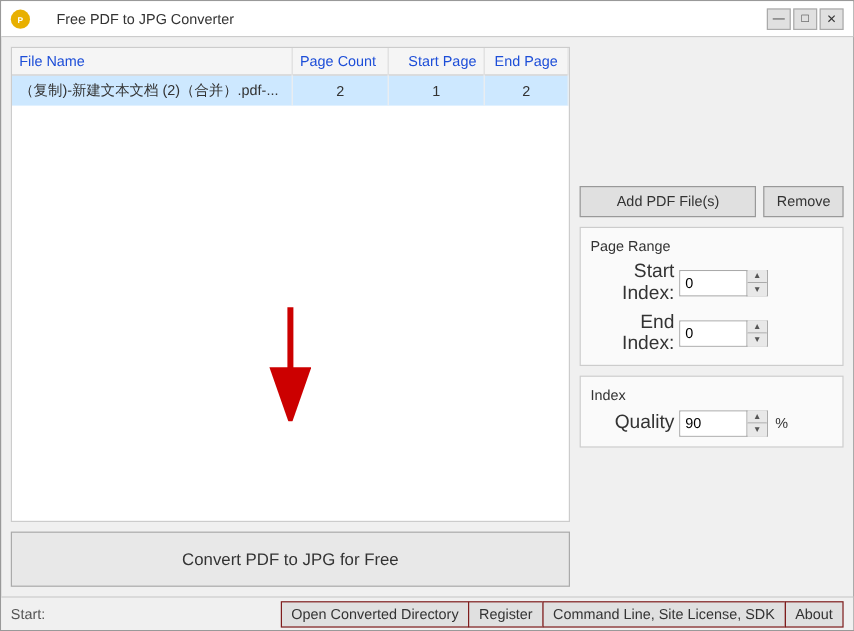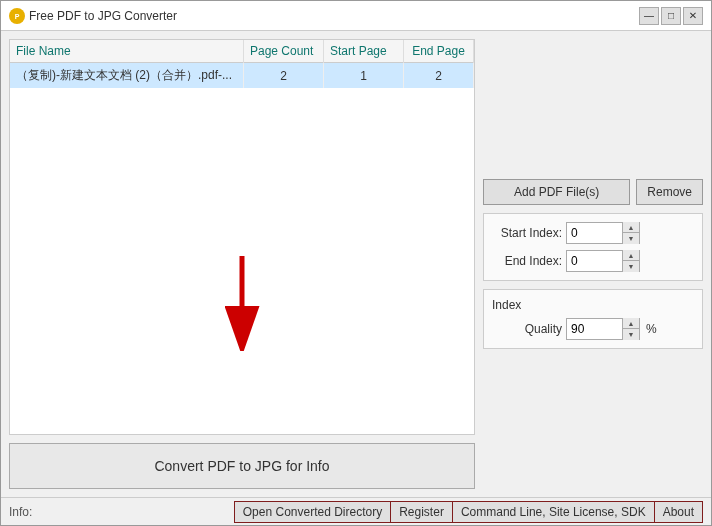--- a/index.html
+++ b/index.html
@@ -25,21 +25,21 @@
       padding: 6px 8px;
       display: flex;
       align-items: center;
       justify-content: space-between;
       height: 30px;
       flex-shrink: 0;
     }
     .title-bar-left {
       display: flex;
       align-items: center;
-      gap: 4px;
+      gap: 22px;
     }
     .title-bar-icon {
       width: 16px;
       height: 16px;
       background: #e8b000;
       border-radius: 50%;
       display: flex;
       align-items: center;
       justify-content: center;
       font-size: 9px;
@@ -93,21 +93,21 @@
     .file-table thead tr {
       background: #f5f5f5;
       border-bottom: 1px solid #ccc;
     }
     .file-table th {
       padding: 4px 6px;
       text-align: left;
       font-weight: normal;
       font-size: 12px;
       border-right: 1px solid #ddd;
-      color: #0f766e;
+      color: #1d4ed8;
     }
     .file-table td {
       padding: 4px 6px;
       font-size: 12px;
       border-right: 1px solid #eee;
       color: #333;
     }
     .file-table tr.selected td {
       background: #cde8ff;
     }
@@ -154,21 +154,21 @@
       font-weight: normal;
     }
     .form-row {
       display: flex;
       align-items: center;
       margin-bottom: 6px;
       gap: 4px;
     }
     .form-row:last-child { margin-bottom: 0; }
     .form-label {
-      font-size: 12px;
+      font-size: 16px;
       color: #333;
       width: 70px;
       text-align: right;
       flex-shrink: 0;
     }
     .spinner-input {
       display: flex;
       align-items: center;
       border: 1px solid #aaa;
       background: white;
@@ -264,21 +264,21 @@
   <div class="content-area">
 
     <div class="left-panel">
 
       <div class="file-table-container">
         <table class="file-table">
           <thead>
             <tr>
               <th>File Name</th>
               <th style="text-align:left;width:80px;">Page Count</th>
-              <th style="text-align:left;width:80px;">Start Page</th>
+              <th style="text-align:right;width:80px;">Start Page</th>
               <th style="text-align:center;width:70px;">End Page</th>
             </tr>
           </thead>
           <tbody>
             <tr class="selected">
               <td>（复制)-新建文本文档 (2)（合并）.pdf-...</td>
               <td style="text-align:center;">2</td>
               <td style="text-align:center;">1</td>
               <td style="text-align:center;">2</td>
             </tr>
@@ -290,31 +290,32 @@
             <defs>
               <marker id="arrowhead" markerWidth="10" markerHeight="7" refX="5" refY="3.5" orient="auto">
                 <polygon points="0 0, 10 3.5, 0 7" fill="#cc0000"></polygon>
               </marker>
             </defs>
             <line x1="25" y1="5" x2="25" y2="80" stroke="#cc0000" stroke-width="5" marker-end="url(#arrowhead)"></line>
           </svg>
         </div>
       </div>
 
-      <button class="convert-btn">Convert PDF to JPG for Info</button>
+      <button class="convert-btn">Convert PDF to JPG for Free</button>
     </div>
 
     <div class="right-panel">
 
       <div class="right-top-buttons">
         <button class="btn-primary" style="flex:1;">Add PDF File(s)</button>
         <button class="btn-primary">Remove</button>
       </div>
 
       <div class="section-box">
+        <div class="section-label">Page Range</div>
         <div class="form-row">
           <span class="form-label">Start Index:</span>
           <div class="spinner-input">
             <input type="text" readonly="" value="0" style="">
             <div class="spinner-btns">
               <button class="spin-btn">▲</button>
               <button class="spin-btn">▼</button>
             </div>
           </div>
         </div>
@@ -341,21 +342,21 @@
               <button class="spin-btn">▼</button>
             </div>
           </div>
           <span class="unit-label">%</span>
         </div>
       </div>
     </div>
   </div>
 
   <div class="status-bar">
-    <span class="status-left">Info:</span>
+    <span class="status-left">Start:</span>
     <div class="status-buttons">
       <button class="status-btn">Open Converted Directory</button>
       <button class="status-btn">Register</button>
       <button class="status-btn">Command Line, Site License, SDK</button>
       <button class="status-btn">About</button>
     </div>
   </div>
 </div>
 
 </body></html>

